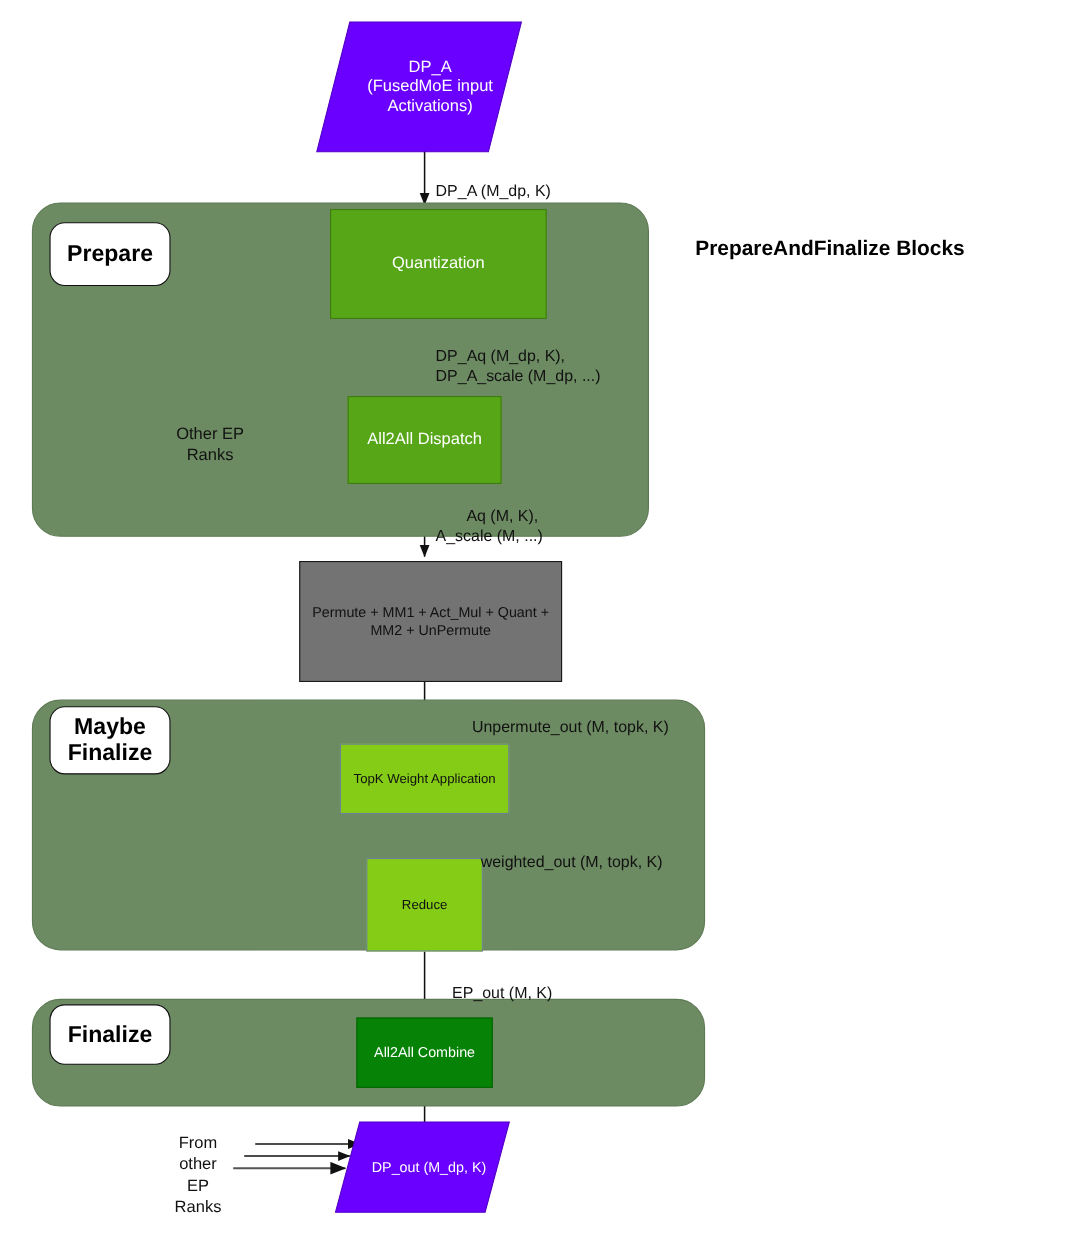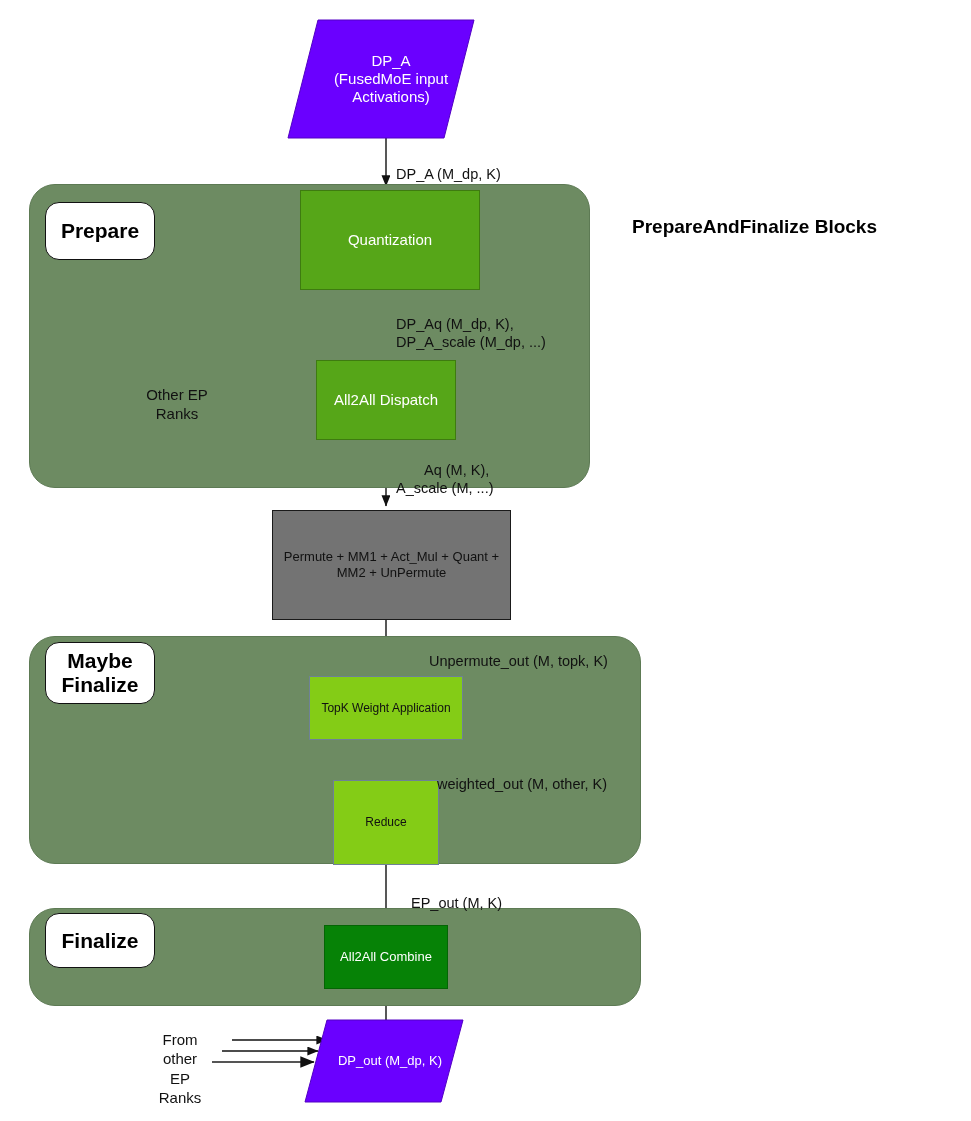--- a/index.html
+++ b/index.html
@@ -189,21 +189,21 @@
     <svg width="186" height="118" viewBox="0 0 186 118">
       <polygon points="30,0 186,0 156,118 0,118" fill="#6a00ff" stroke="#5200c4" stroke-width="1"></polygon>
     </svg>
     <div class="para-label" style="font-size:15px; padding-left:10px;">
       <span style="white-space:pre-line;">DP_A
 (FusedMoE input
 Activations)</span>
     </div>
   </div>
 
-  <div class="box box-green" style="left:300px; top:190px; width:180px; height:100px;">
+  <div class="box box-green" style="left:300px; top:190px; width:197px; height:100px;">
     <span>Quantization</span>
   </div>
 
   <div class="box box-green" style="left:316px; top:360px; width:140px; height:80px;">
     <span>All2All Dispatch</span>
   </div>
 
   <div class="box box-white" style="left:272px; top:510px; width:239px; height:110px;">
     <span style="white-space:pre-line;">Permute + MM1 + Act_Mul + Quant +
 MM2 + UnPermute</span>
@@ -242,28 +242,28 @@
   <div class="edge-label" style="left:396px; top:443px; text-align:left;">
     <span style="white-space:pre-line;margin-left:28px;">Aq (M, K),
 A_scale (M, ...)</span>
   </div>
 
   <div class="edge-label" style="left:429px; top:634px;">
     <span>Unpermute_out (M, topk, K)</span>
   </div>
 
   <div class="edge-label" style="left:437px; top:757px;">
-    <span>weighted_out (M, other, K)</span>
+    <span>weighted_out (M, topk, K)</span>
   </div>
 
   <div class="edge-label" style="left:411px; top:876px;">
     <span>EP_out (M, K)</span>
   </div>
 
-  <div class="side-label" style="left:139px; top:366px; width:76px;">
+  <div class="side-label" style="left:153px; top:366px; width:76px;">
     <span>Other EP
 Ranks</span>
   </div>
 
   <div class="side-label" style="left:152px; top:1011px; width:56px;">
     <span>From
 other
 EP
 Ranks</span>
   </div>

